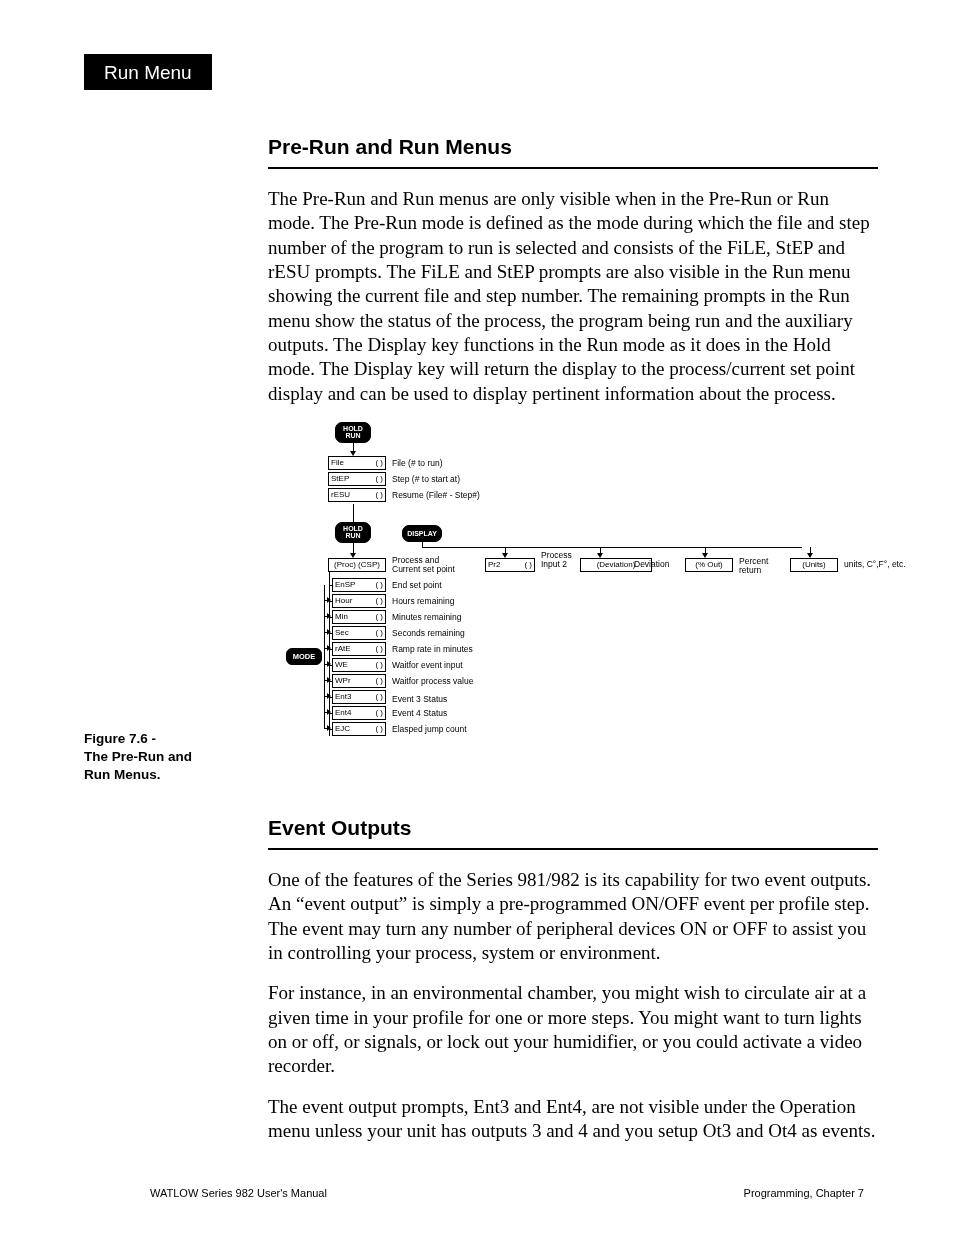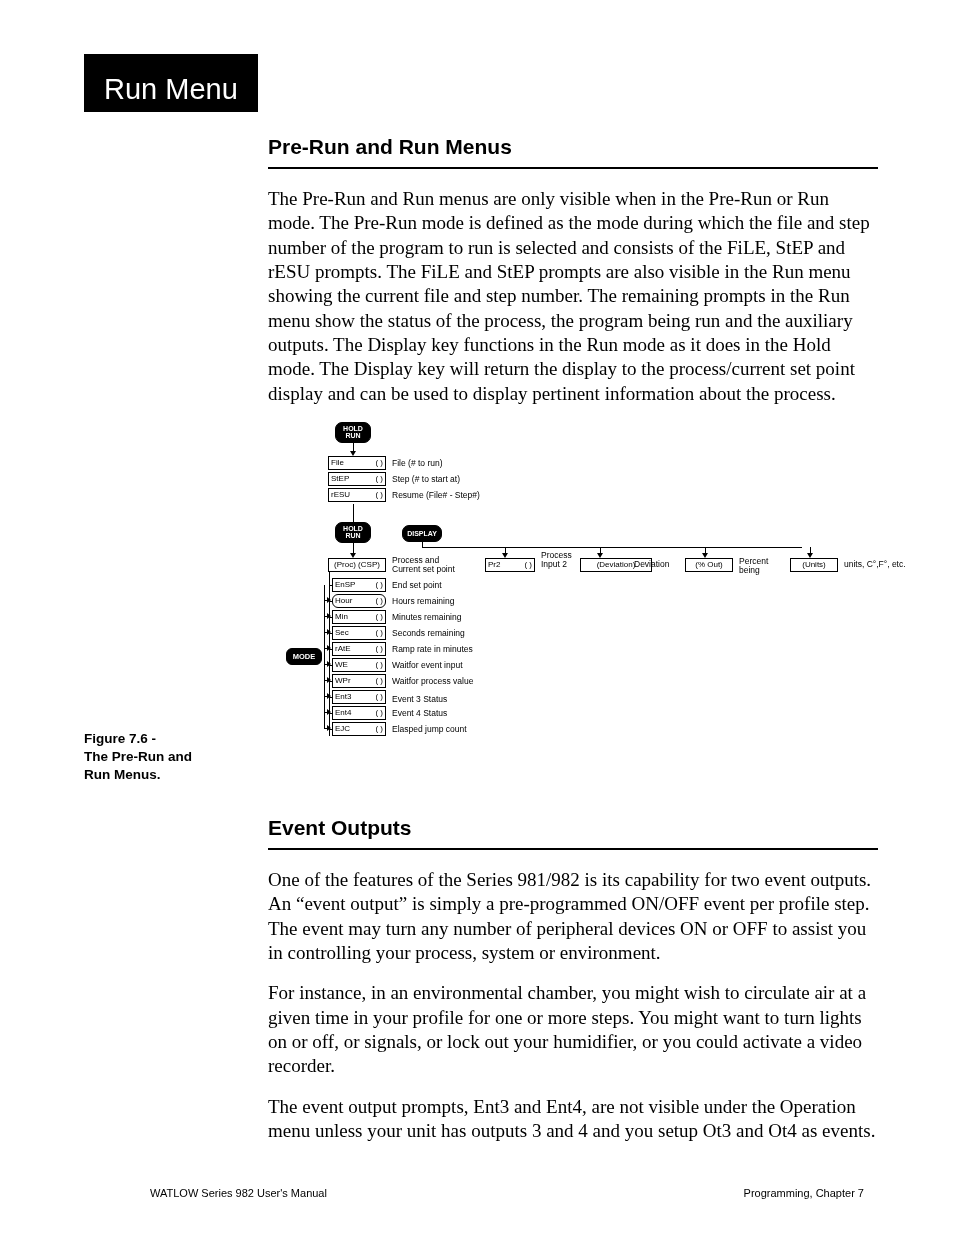--- a/index.html
+++ b/index.html
@@ -18,22 +18,22 @@
     width: 954px;
     height: 1235px;
   }
   .tab {
     position: absolute;
     left: 84px;
     top: 54px;
     background: #000;
     color: #fff;
     font-family: Arial, Helvetica, sans-serif;
-    font-size: 29px;
-    padding: 21px 20px 8px 20px;
+    font-size: 19px;
+    padding: 9px 20px 8px 20px;
     line-height: 1;
   }
   .main {
     position: absolute;
     left: 268px;
     top: 135px;
     width: 610px;
   }
   .h2 {
     font-family: Arial, Helvetica, sans-serif;
@@ -231,21 +231,21 @@
     </div>
 
     <div id="rows2">
         <div class="vline" style="left: 49px; top: 150px; width: 1px; height: 164px;"></div>
         <div class="cell" style="left: 52px; top: 156px; width: 54px;">
           <span>EnSP</span>
           <span class="r">(  )</span>
         </div>
         <div class="desc" style="left: 112px; top: 158px;">End set point</div>
         <div class="hline" style="left: 49px; top: 163px; height: 1px; width: 3px;"></div>
-        <div class="cell" style="left: 52px; top: 172px; width: 54px; border-radius: 6px;">
+        <div class="cell" style="left: 52px; top: 172px; width: 54px;">
           <span>Hour</span>
           <span class="r">(  )</span>
         </div>
         <div class="desc" style="left: 112px; top: 174px;">Hours remaining</div>
         <div class="hline" style="left: 49px; top: 179px; height: 1px; width: 3px;"></div>
         <div class="cell" style="left: 52px; top: 188px; width: 54px;">
           <span>Min</span>
           <span class="r">(  )</span>
         </div>
         <div class="desc" style="left: 112px; top: 190px;">Minutes remaining</div>
@@ -327,21 +327,21 @@
           <span>(Deviation)</span>
         </div>
         <div class="desc" style="left: 354px; top: 138px; line-height: 1.05;">Deviation</div>
         <div class="vline" style="left: 425px; top: 125px; width: 1px; height: 6px;"></div>
         <div class="arrow-down" style="left: 422px; top: 131px;"></div>
         <div class="cell" style="left: 405px; top: 136px; width: 48px; justify-content: center;">
           <span>(% Out)</span>
         </div>
         <div class="desc" style="left: 459px; top: 135px; line-height: 1.05;">
           <div>Percent</div>
-          <div>being</div>
+          <div>return</div>
         </div>
         <div class="vline" style="left: 530px; top: 125px; width: 1px; height: 6px;"></div>
         <div class="arrow-down" style="left: 527px; top: 131px;"></div>
         <div class="cell" style="left: 510px; top: 136px; width: 48px; justify-content: center;">
           <span>(Units)</span>
         </div>
         <div class="desc" style="left: 564px; top: 138px; line-height: 1.05;">units, C°,F°, etc.</div>
       </div>
   </div>
 

